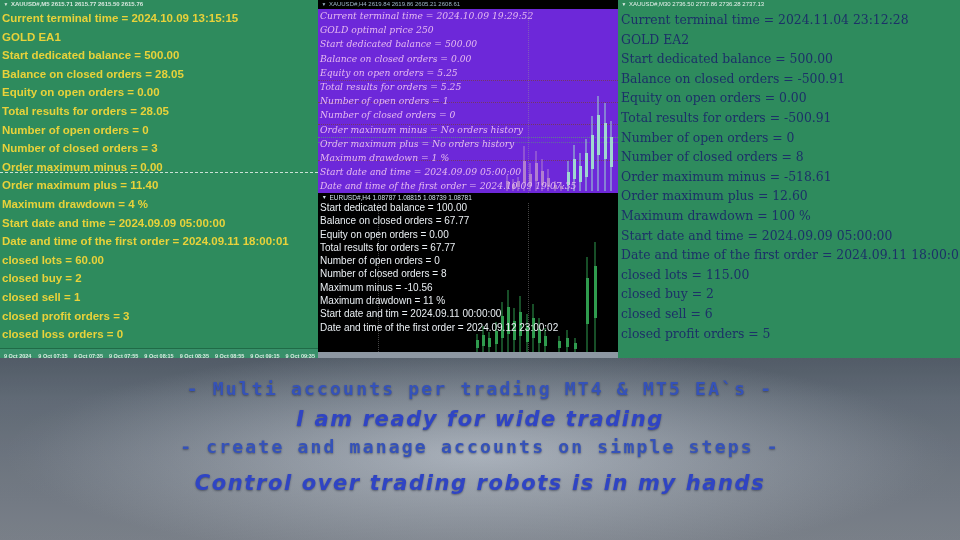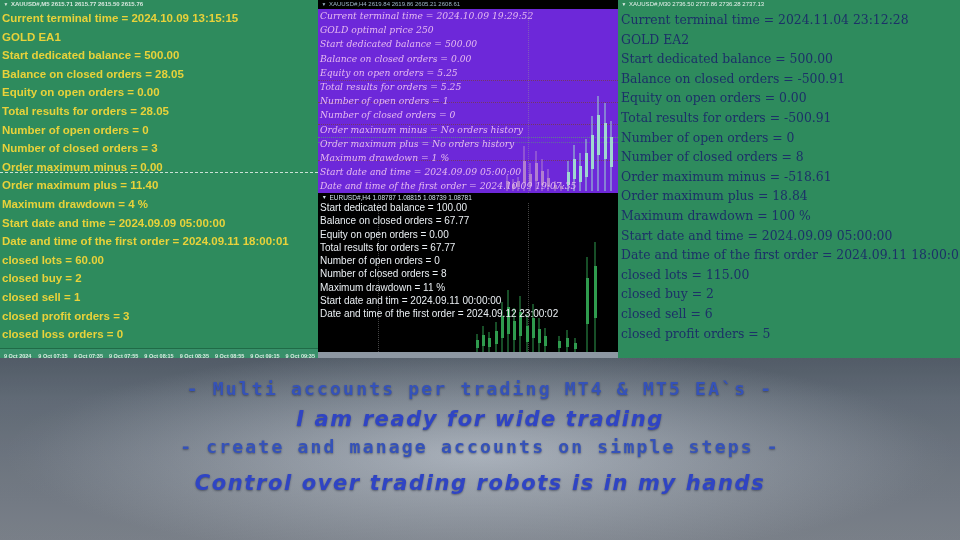--- a/index.html
+++ b/index.html
@@ -334,20 +334,21 @@
     <div class="titlebar">
       <span class="tri">▼</span><span>EURUSD#,H4  1.08787 1.08815 1.08739 1.08781</span>
     </div>
     <div class="readout">
       <div>Start dedicated balance = 100.00</div>
       <div>Balance on closed orders = 67.77</div>
       <div>Equity on open orders = 0.00</div>
       <div>Total results for orders = 67.77</div>
       <div>Number of open orders = 0</div>
       <div>Number of closed orders = 8</div>
+      <div>Maximum minus = -10.56</div>
       <div>Maximum drawdown = 11 %</div>
       <div>Start date and tim = 2024.09.11 00:00:00</div>
       <div>Date and time of the first order = 2024.09.12 23:00:02</div>
     </div>
     <div class="xaxis"></div>
   </div>
 
   <div class="panel" id="panel-right">
     <div class="titlebar">
       <span class="tri">▼</span><span>XAUUSD#,M30  2736.50 2737.86 2736.28 2737.13</span>
@@ -355,21 +356,21 @@
     <div class="readout">
       <div>Current terminal time = 2024.11.04 23:12:28</div>
       <div>GOLD EA2</div>
       <div>Start dedicated balance = 500.00</div>
       <div>Balance on closed orders = -500.91</div>
       <div>Equity on open orders = 0.00</div>
       <div>Total results for orders = -500.91</div>
       <div>Number of open orders = 0</div>
       <div>Number of closed orders = 8</div>
       <div>Order maximum minus = -518.61</div>
-      <div>Order maximum plus = 18.84</div>
+      <div>Order maximum plus = 12.60</div>
       <div>Maximum drawdown = 100 %</div>
       <div>Start date and time = 2024.09.09 05:00:00</div>
       <div>Date and time of the first order = 2024.09.11 18:00:01</div>
       <div>closed lots = 115.00</div>
       <div>closed buy = 2</div>
       <div>closed sell = 6</div>
       <div>closed profit orders = 5</div>
 
     </div>
   </div>

